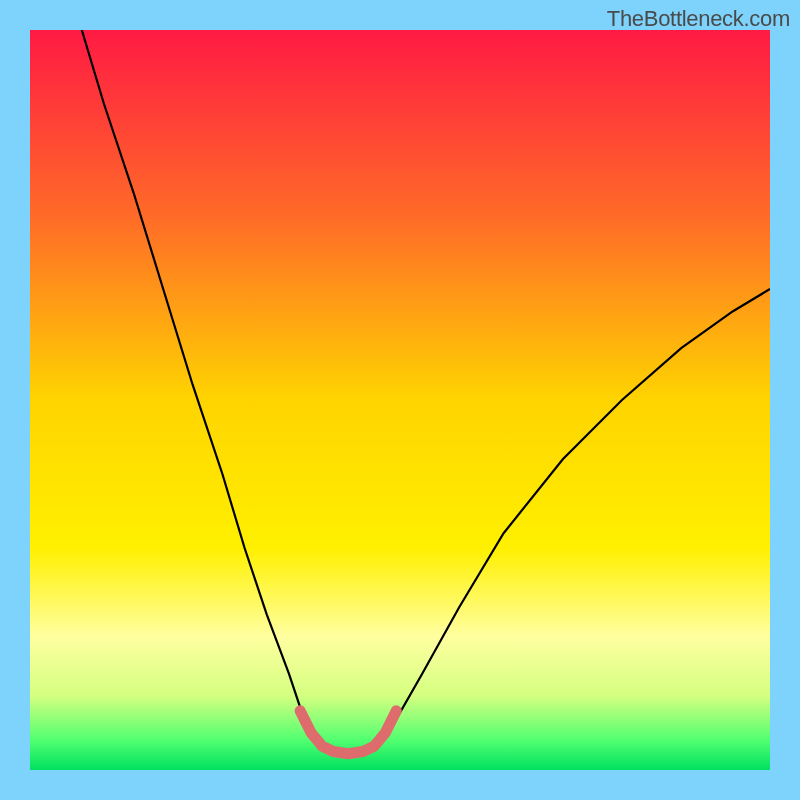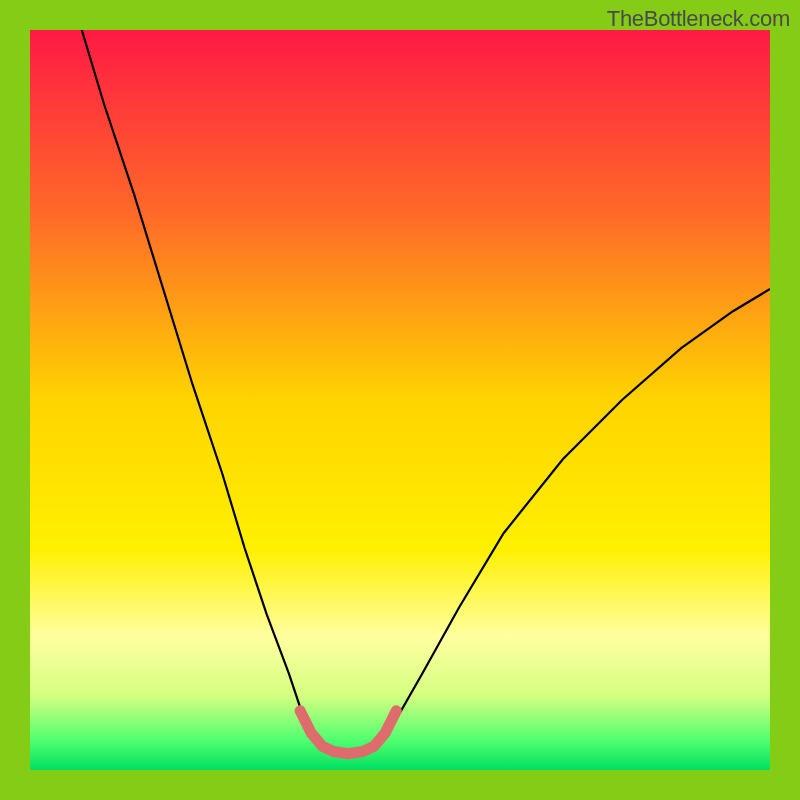--- a/index.html
+++ b/index.html
@@ -1,17 +1,17 @@
 <!DOCTYPE html>
 <html><head>
 <meta charset="utf-8">
 <style>
   * { margin: 0; padding: 0; box-sizing: border-box; }
   body { width: 800px; height: 800px; background: #000; position: relative; font-family: Arial, sans-serif; }
-  .outer-frame { position: absolute; top: 0; left: 0; width: 800px; height: 800px; background: #84cc16; }
+  .outer-frame { position: absolute; top: 0; left: 0; width: 800px; height: 800px; background: #7dd3fc; }
   .chart-area { position: absolute; top: 30px; left: 30px; width: 740px; height: 740px; }
   .watermark { position: absolute; top: 6px; right: 10px; font-size: 22px; font-weight: 500; color: #4a4a4a; letter-spacing: -0.3px; }
   svg { display: block; }
 </style>
 </head>
 <body>
 
 <div class="outer-frame">
   <div class="chart-area">
     <svg width="740" height="740" viewBox="0 0 740 740">

